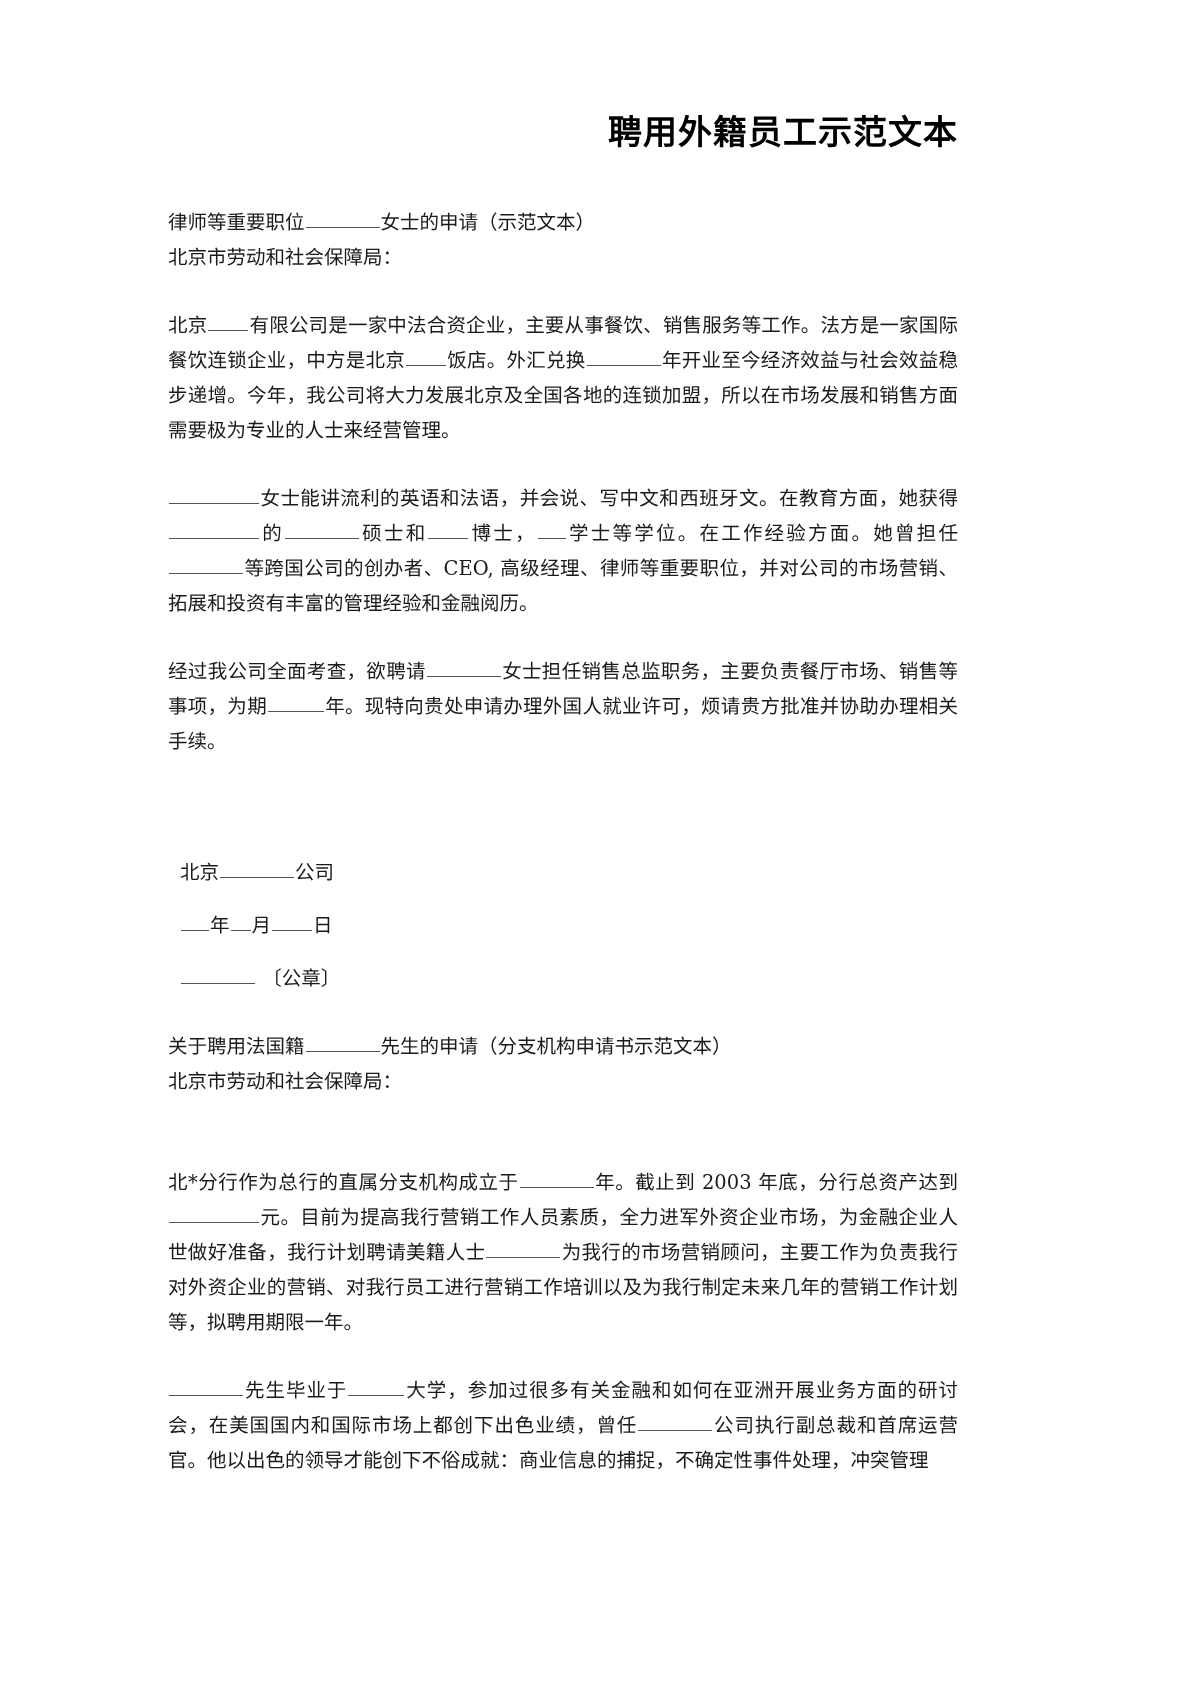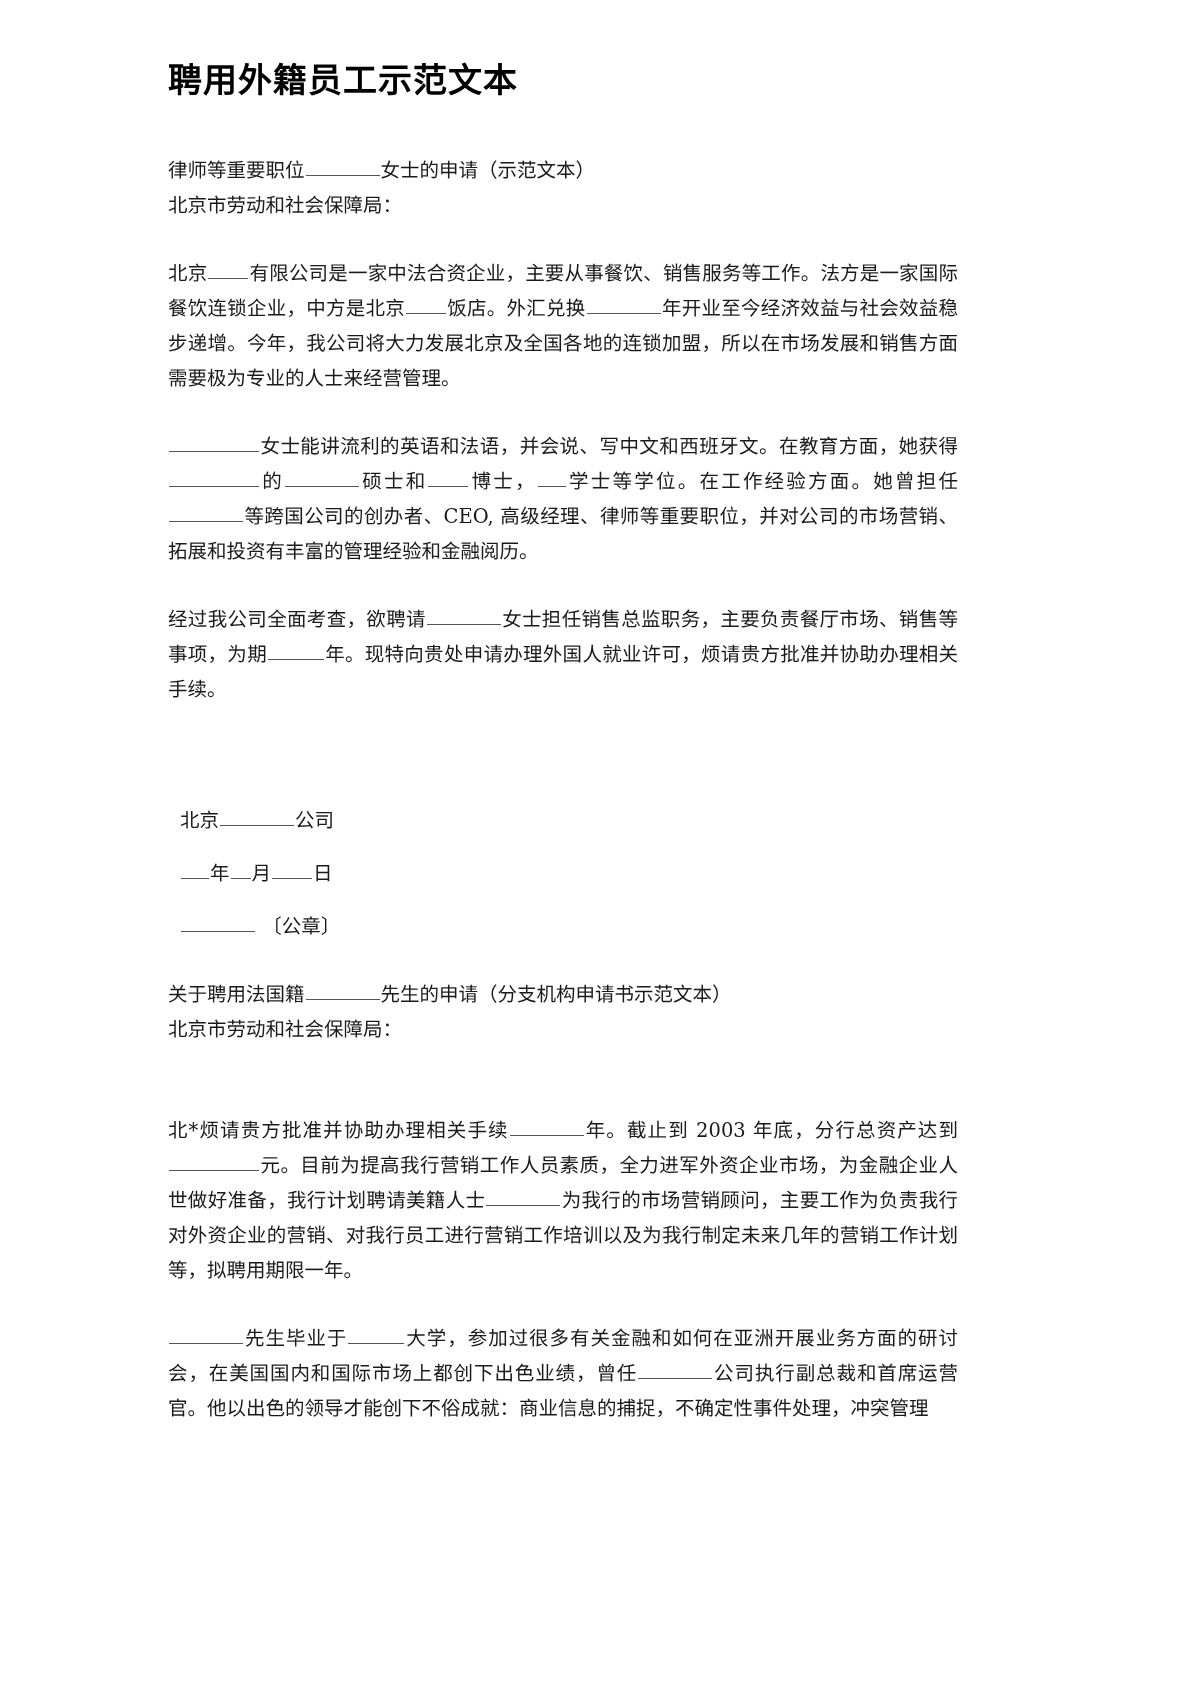--- a/index.html
+++ b/index.html
@@ -21,24 +21,24 @@
     position: absolute;
     left: 168px;
     top: 0;
     width: 790px;
   }
   .doc-title {
     font-family: "DejaVu Serif", "Liberation Serif", serif;
     font-weight: bold;
     font-size: 34px;
     line-height: 1.2;
-    text-align: left;
+    text-align: right;
     color: #000000;
     margin: 0;
-    padding-top: 60px;
+    padding-top: 112px;
     letter-spacing: 1px;
   }
   .para {
     font-family: "DejaVu Serif", "Liberation Serif", serif;
     font-size: 19.5px;
     line-height: 35px;
     color: #1a1a1a;
     margin: 0;
     text-align: justify;
     text-justify: inter-ideograph;
@@ -107,20 +107,20 @@
 
     <p class="para"><span>关于聘用法国籍</span><span class="blank b-lg"></span><span>先生的申请（分支机构申请书示范文本）</span></p>
 
     <p class="para">北京市劳动和社会保障局：</p>
 
     <div class="spacer-md"></div>
 
 
     <div class="spacer-md"></div>
 
-    <p class="para"><span>北*烦请贵方批准并协助办理相关手续</span><span class="blank b-lg"></span><span>年。截止到 2003 年底，分行总资产达到</span><span class="blank b-xl"></span><span>元。目前为提高我行营销工作人员素质，全力进军外资企业市场，为金融企业人世做好准备，我行计划聘请美籍人士</span><span class="blank b-lg"></span><span>为我行的市场营销顾问，主要工作为负责我行对外资企业的营销、对我行员工进行营销工作培训以及为我行制定未来几年的营销工作计划等，拟聘用期限一年。</span></p>
+    <p class="para"><span>北*分行作为总行的直属分支机构成立于</span><span class="blank b-lg"></span><span>年。截止到 2003 年底，分行总资产达到</span><span class="blank b-xl"></span><span>元。目前为提高我行营销工作人员素质，全力进军外资企业市场，为金融企业人世做好准备，我行计划聘请美籍人士</span><span class="blank b-lg"></span><span>为我行的市场营销顾问，主要工作为负责我行对外资企业的营销、对我行员工进行营销工作培训以及为我行制定未来几年的营销工作计划等，拟聘用期限一年。</span></p>
 
     <div class="spacer-md"></div>
 
     <p class="para"><span class="blank b-lg"></span><span>先生毕业于</span><span class="blank b-md"></span><span>大学，参加过很多有关金融和如何在亚洲开展业务方面的研讨会，在美国国内和国际市场上都创下出色业绩，曾任</span><span class="blank b-lg"></span><span>公司执行副总裁和首席运营官。他以出色的领导才能创下不俗成就：商业信息的捕捉，不确定性事件处理，冲突管理</span></p>
 
   </div>
 </div>
 
 </body></html>

